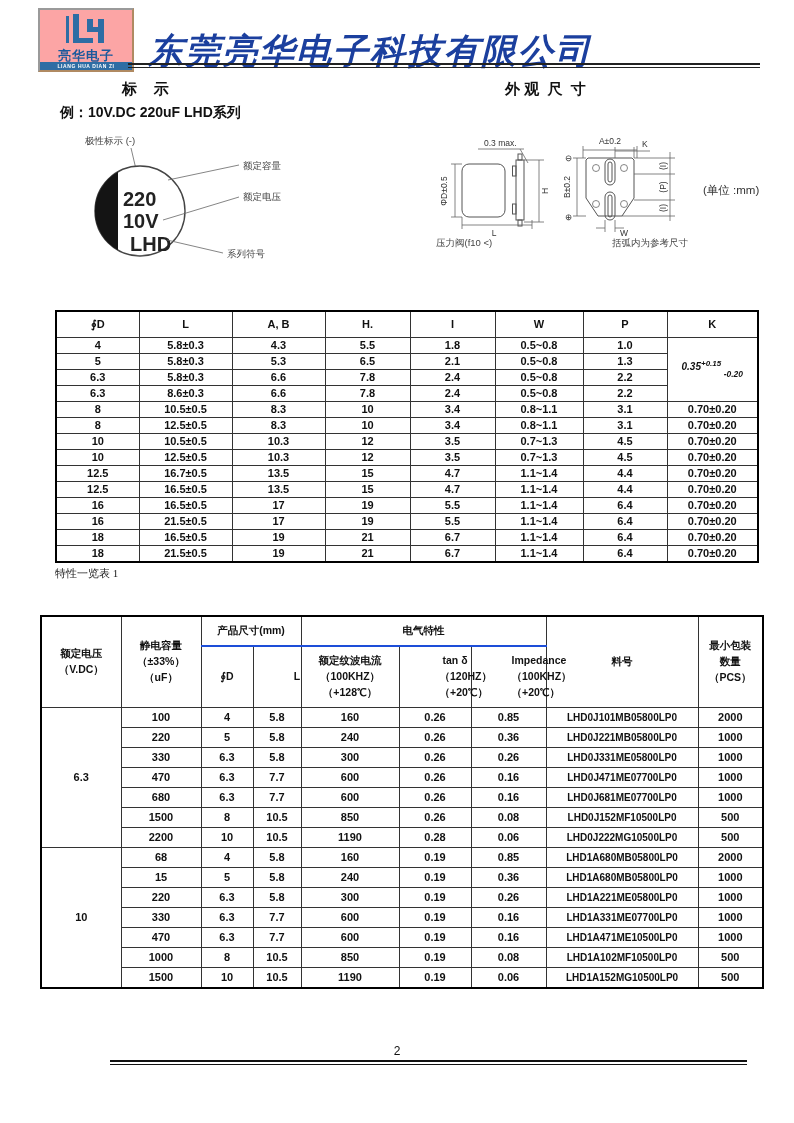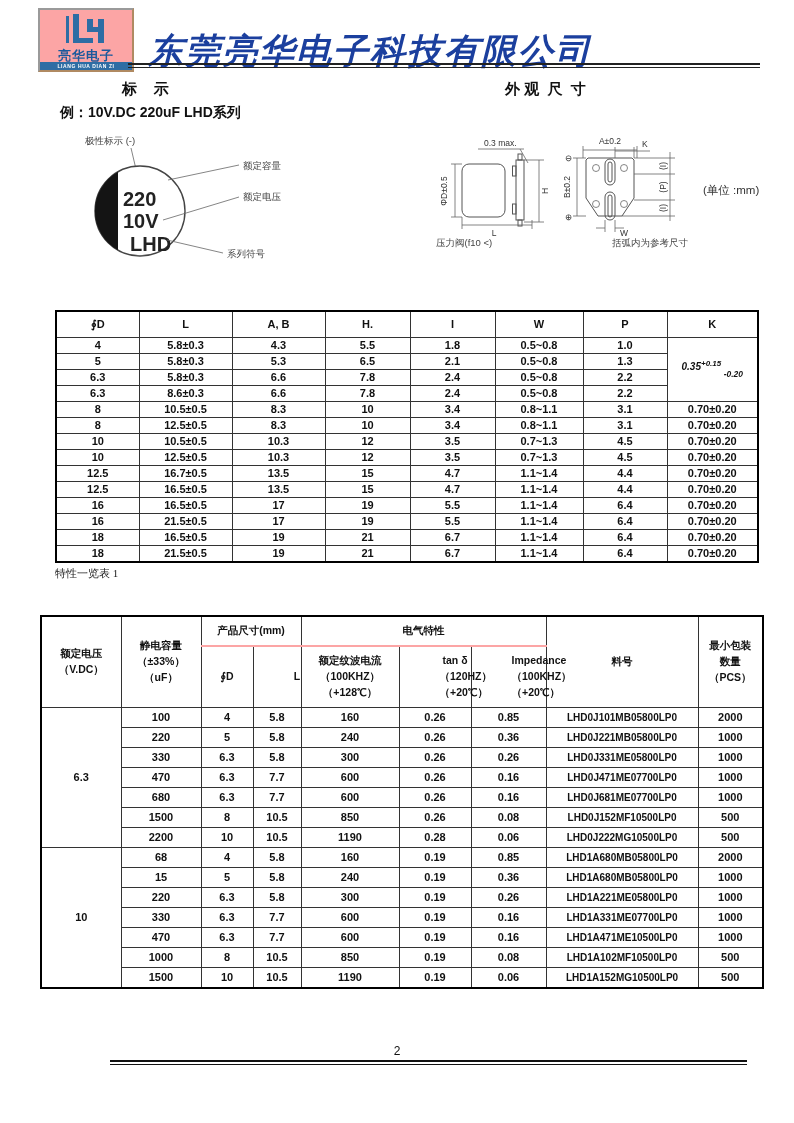--- a/index.html
+++ b/index.html
@@ -48,21 +48,21 @@
   
   .char-title{position:absolute;left:55px;top:566px;font-family:Liberation Serif, serif;
               font-size:11px;color:#222;text-align:center;}
   .char-table{position:absolute;left:40px;top:615px;width:722px;border-collapse:collapse;
               table-layout:fixed;font-size:11px;font-weight:bold;text-align:center;
               border:2px solid #000;}
   .char-table th,.char-table td{border:1px solid #333;padding:0;line-height:1.5;}
   .char-table th{font-size:10.5px;white-space:pre-line;}
   .char-table thead tr:first-child th{height:28px;}
   .char-table thead tr.sub th{height:60px;}
-  .char-table .span-h{border-bottom:2px solid #fca5a5;}
+  .char-table .span-h{border-bottom:2px solid #1d4ed8;}
   .char-table th.blue-left{border-left:1.5px solid #7b7bc8;padding-left:40px;}
   .char-table td{height:19px;}
   .char-table td.part{font-size:10px;}
   .char-table tr.group-top td{border-top:1.5px solid #222;}
 
   
   .footer-page{position:absolute;left:0;top:1044px;width:794px;text-align:center;font-size:12px;}
   .footer-rule{position:absolute;left:110px;top:1060px;width:637px;height:2px;
                border-top:2px solid #111;border-bottom:1px solid #111;}
   .footer-text{position:absolute;left:54px;top:1068px;width:694px;font-size:9px;

